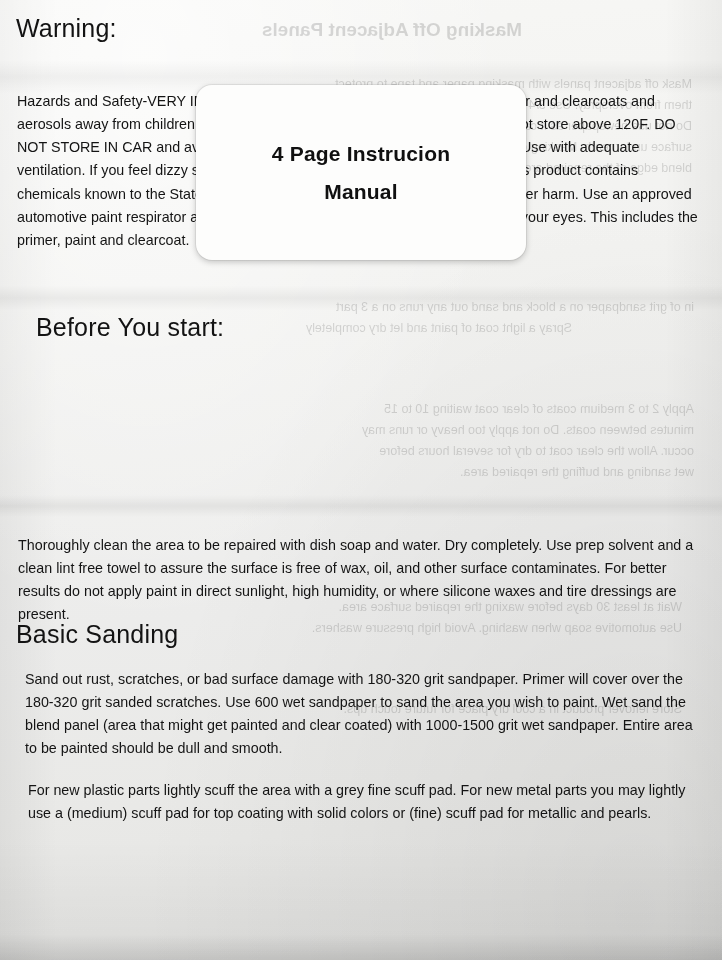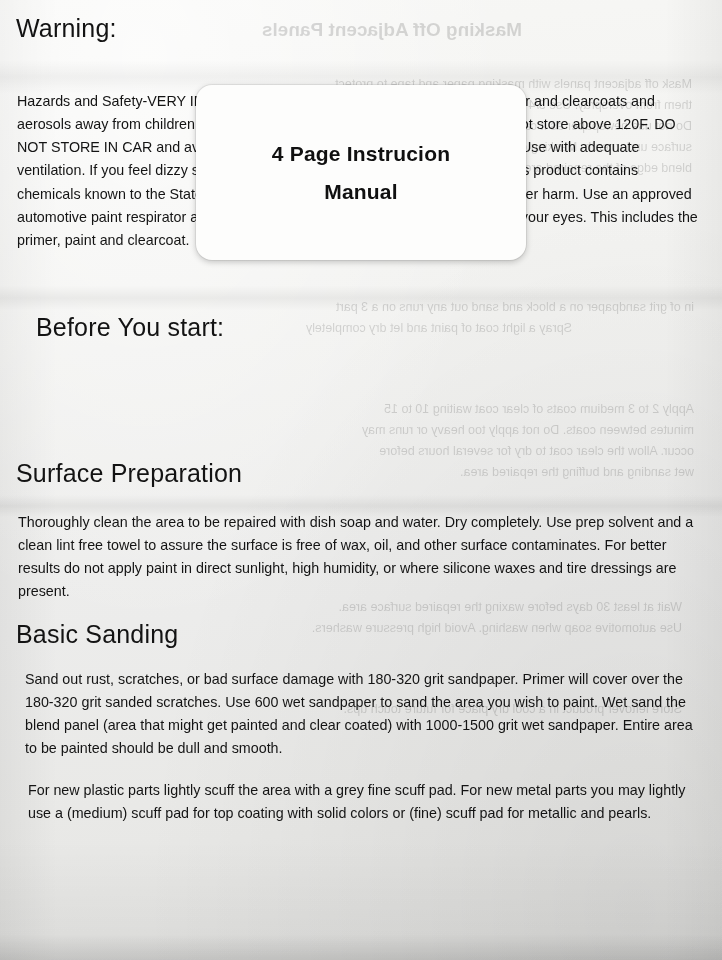--- a/index.html
+++ b/index.html
@@ -152,22 +152,21 @@
 <div class="band band-3"></div>
 <div class="band band-4"></div>
 
 <div class="content">
 
   <h2 class="heading" style="left:16px; top:14px;">Warning:</h2>
   <p class="para" style="left:17px; top:90px; width: 688px;">Hazards and Safety-VERY IMPORTANT. Keep all touch-up paint including primer and clearcoats and aerosols away from children. Call a physician IMMEDIATELY if swallowed. Do not store above 120F. DO NOT STORE IN CAR and avoid freezing. Follow local rules for proper disposal. Use with adequate ventilation. If you feel dizzy stop product use immediately and call physician. This product contains chemicals known to the State of California to cause birth defects, cancer and other harm. Use an approved automotive paint respirator and WEAR safety goggles when spraying to protect your eyes. This includes the primer, paint and clearcoat.</p>
 
   <h2 class="heading" style="left:16px; top:313px;margin-left:20px;">Before You start:</h2>
 
-  <h2 class="heading" style="left:16px; top:459px;">Surface Preparation</h2>
-  <p class="para" style="left:18px; top:511px; width: 682px;">Thoroughly clean the area to be repaired with dish soap and water.  Dry completely. Use prep solvent and a clean lint free towel to assure the surface is free of wax, oil, and other surface contaminates. For better results do not apply paint in direct sunlight, high humidity, or where silicone waxes and tire dressings are present.</p>
+  <p class="para" style="left:18px; top:534px; width: 682px;">Thoroughly clean the area to be repaired with dish soap and water.  Dry completely. Use prep solvent and a clean lint free towel to assure the surface is free of wax, oil, and other surface contaminates. For better results do not apply paint in direct sunlight, high humidity, or where silicone waxes and tire dressings are present.</p>
 
   <h2 class="heading" style="left:16px; top:620px;text-align:center;">Basic Sanding</h2>
   <p class="para" style="left:25px; top:668px; width: 678px;">Sand out rust, scratches, or bad surface damage with 180-320 grit sandpaper. Primer will cover over the 180-320 grit sanded scratches. Use 600 wet sandpaper to sand the area you wish to paint. Wet sand the blend panel (area that might get painted and clear coated) with 1000-1500 grit wet sandpaper. Entire area to be painted should be dull and smooth.</p>
   <p class="para" style="left:28px; top:771px; width: 670px; margin-top: 8px;">For new plastic parts lightly scuff the area with a grey fine scuff pad. For new metal parts you may lightly use a (medium) scuff pad for top coating with solid colors or (fine) scuff pad for metallic and pearls.</p>
 
 </div>
 
 <div class="sticker">
   <span>4 Page Instrucion</span>
   <span>Manual</span>

